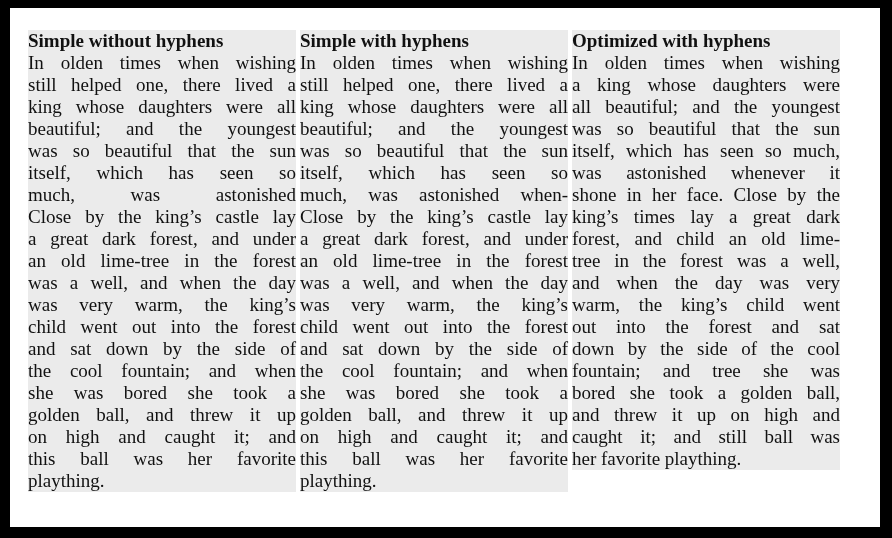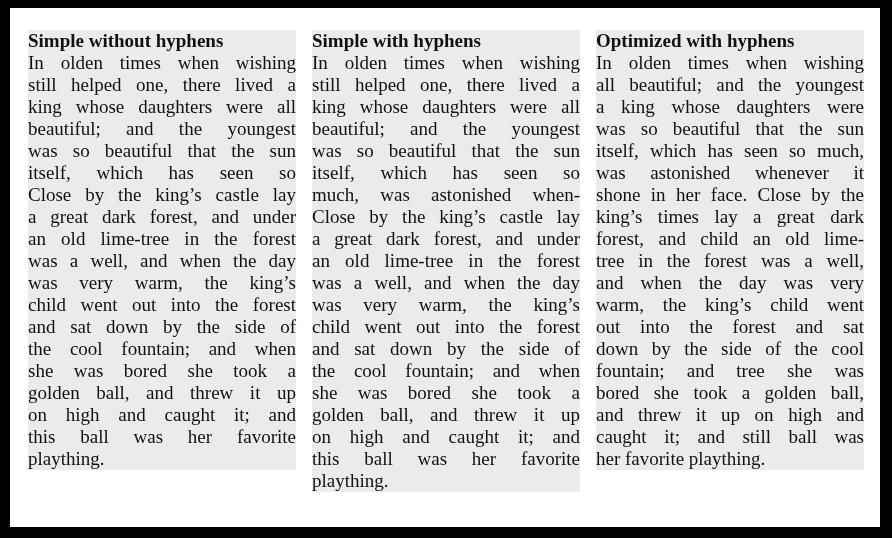--- a/index.html
+++ b/index.html
@@ -15,21 +15,21 @@
     left: 10px;
     top: 8px;
     right: 12px;
     bottom: 11px;
     background: var(--paper, #ffffff);
     box-sizing: border-box;
     padding: 22px 16px 0 18px;
   }
   .columns {
     display: flex;
-    gap: 16px;
+    gap: 4px;
     align-items: flex-start;
   }
   .column {
     width: 268px;
     background: var(--block-bg, #ebebeb);
     color: var(--ink, #111111);
     font-family: "Liberation Serif", "DejaVu Serif", serif;
     font-size: 19px;
     line-height: 22px;
   }
@@ -56,20 +56,21 @@
 
       <section class="column">
         <div class="heading">Simple without hyphens</div>
         <div class="paragraph">
             <div class="line">In olden times when wishing</div>
             <div class="line">still helped one, there lived a</div>
             <div class="line">king whose daughters were all</div>
             <div class="line">beautiful; and the youngest</div>
             <div class="line">was so beautiful that the sun</div>
             <div class="line">itself, which has seen so</div>
+            <div class="line">much, was astonished</div>
             <div class="line">Close by the king’s castle lay</div>
             <div class="line">a great dark forest, and under</div>
             <div class="line">an old lime-tree in the forest</div>
             <div class="line">was a well, and when the day</div>
             <div class="line">was very warm, the king’s</div>
             <div class="line">child went out into the forest</div>
             <div class="line">and sat down by the side of</div>
             <div class="line">the cool fountain; and when</div>
             <div class="line">she was bored she took a</div>
             <div class="line">golden ball, and threw it up</div>
@@ -102,22 +103,22 @@
             <div class="line">on high and caught it; and</div>
             <div class="line">this ball was her favorite</div>
             <div class="line last">plaything.</div>
           </div>
       </section>
 
       <section class="column">
         <div class="heading">Optimized with hyphens</div>
         <div class="paragraph">
             <div class="line">In olden times when wishing</div>
+            <div class="line">a king whose daughters were</div>
             <div class="line">all beautiful; and the youngest</div>
-            <div class="line">a king whose daughters were</div>
             <div class="line">was so beautiful that the sun</div>
             <div class="line">itself, which has seen so much,</div>
             <div class="line">was astonished whenever it</div>
             <div class="line">shone in her face. Close by the</div>
             <div class="line">king’s times lay a great dark</div>
             <div class="line">forest, and child an old lime-</div>
             <div class="line">tree in the forest was a well,</div>
             <div class="line">and when the day was very</div>
             <div class="line">warm, the king’s child went</div>
             <div class="line">out into the forest and sat</div>

